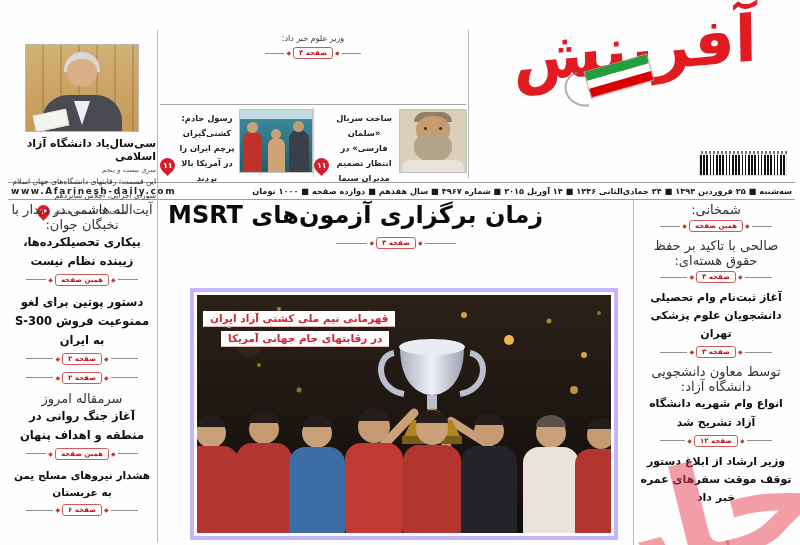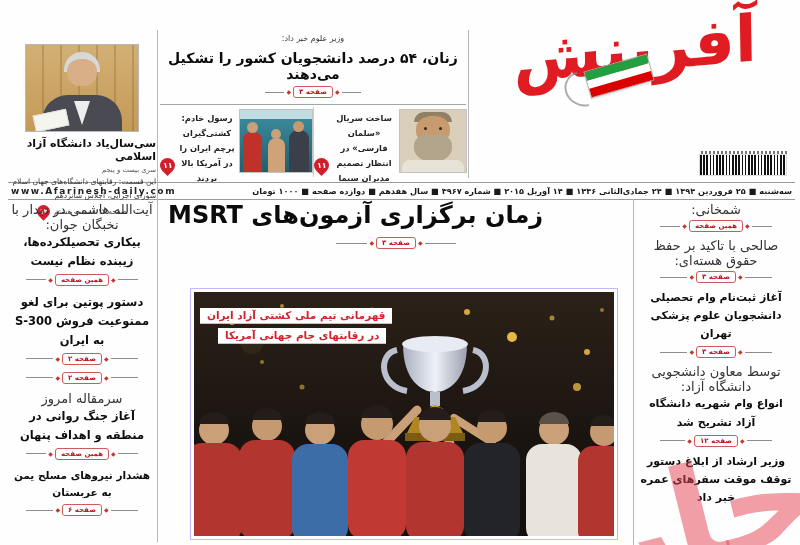--- a/index.html
+++ b/index.html
@@ -80,21 +80,21 @@
   .bw-skin::before{content:"";position:absolute;top:-9px;left:3px;width:10px;height:10px;background:#caa078;border-radius:50%;}
   .bw-dark{position:absolute;left:49px;bottom:0;width:20px;height:42px;background:#3b3f4a;border-radius:9px 9px 0 0;}
   .bw-dark::before{content:"";position:absolute;top:-9px;left:4px;width:11px;height:11px;background:#c59a70;border-radius:50%;}
   
   #mainstory{position:absolute;left:168px;top:201px;width:456px;text-align:left;}
   #mainstory .l1{font-size:24px;font-weight:bold;color:#0b0b0b;}
   #mainstory .l2{font-size:26px;font-weight:bold;color:#0b0b0b;margin-top:6px;letter-spacing:1px;}
   #mainstory .tagrow{width:120px;margin-top:8px;}
   
   #mainphoto{position:absolute;left:190px;top:288px;width:428px;height:252px;
-    background:#fff;border:1px solid #c4b5fd;padding:3px;box-sizing:border-box;}
+    background:#fff;border:4px solid #c4b5fd;padding:3px;box-sizing:border-box;}
   .photo-img{position:relative;width:100%;height:100%;overflow:hidden;background:#16110d;}
   .photo-img svg{display:block;}
   .caption{position:absolute;top:12px;left:6px;z-index:5;direction:rtl;text-align:right;}
   .capline{display:inline-block;background:#fff;color:#d2232a;font-size:10.5px;font-weight:bold;
     padding:1px 7px 2px;border-bottom:1px solid #e3b7b7;}
   .capline2{margin-top:3px;margin-right:6px;}
   
   .newscol{position:absolute;top:202px;width:148px;}
   #leftitems{left:8px;}
   #rightitems{right:5px;width:158px;}
@@ -133,21 +133,20 @@
       <div class="w"></div>
       <div class="r"></div>
   </div>
   <div class="barcode-dots"></div>
   <div class="barcode"></div>
 </div>
 <div class="vrule" style="left:468px;top:30px;height:148px;"></div>
 
 <div id="topstory">
   <div class="kicker">وزیر علوم خبر داد:</div>
-  <div class="hl">زنان، ۵۴ درصد دانشجویان کشور را تشکیل می‌دهند</div>
   <div class="tagrow" style="width:96px;">
     <span class="tline"></span>
       <span class="orn">◆</span>
     <span class="tagbox">صفحه ۳</span>
     <span class="orn">◆</span>
       <span class="tline"></span>
   </div>
 </div>
 <div class="hrule" style="left:160px;top:104px;width:306px;"></div>
 

